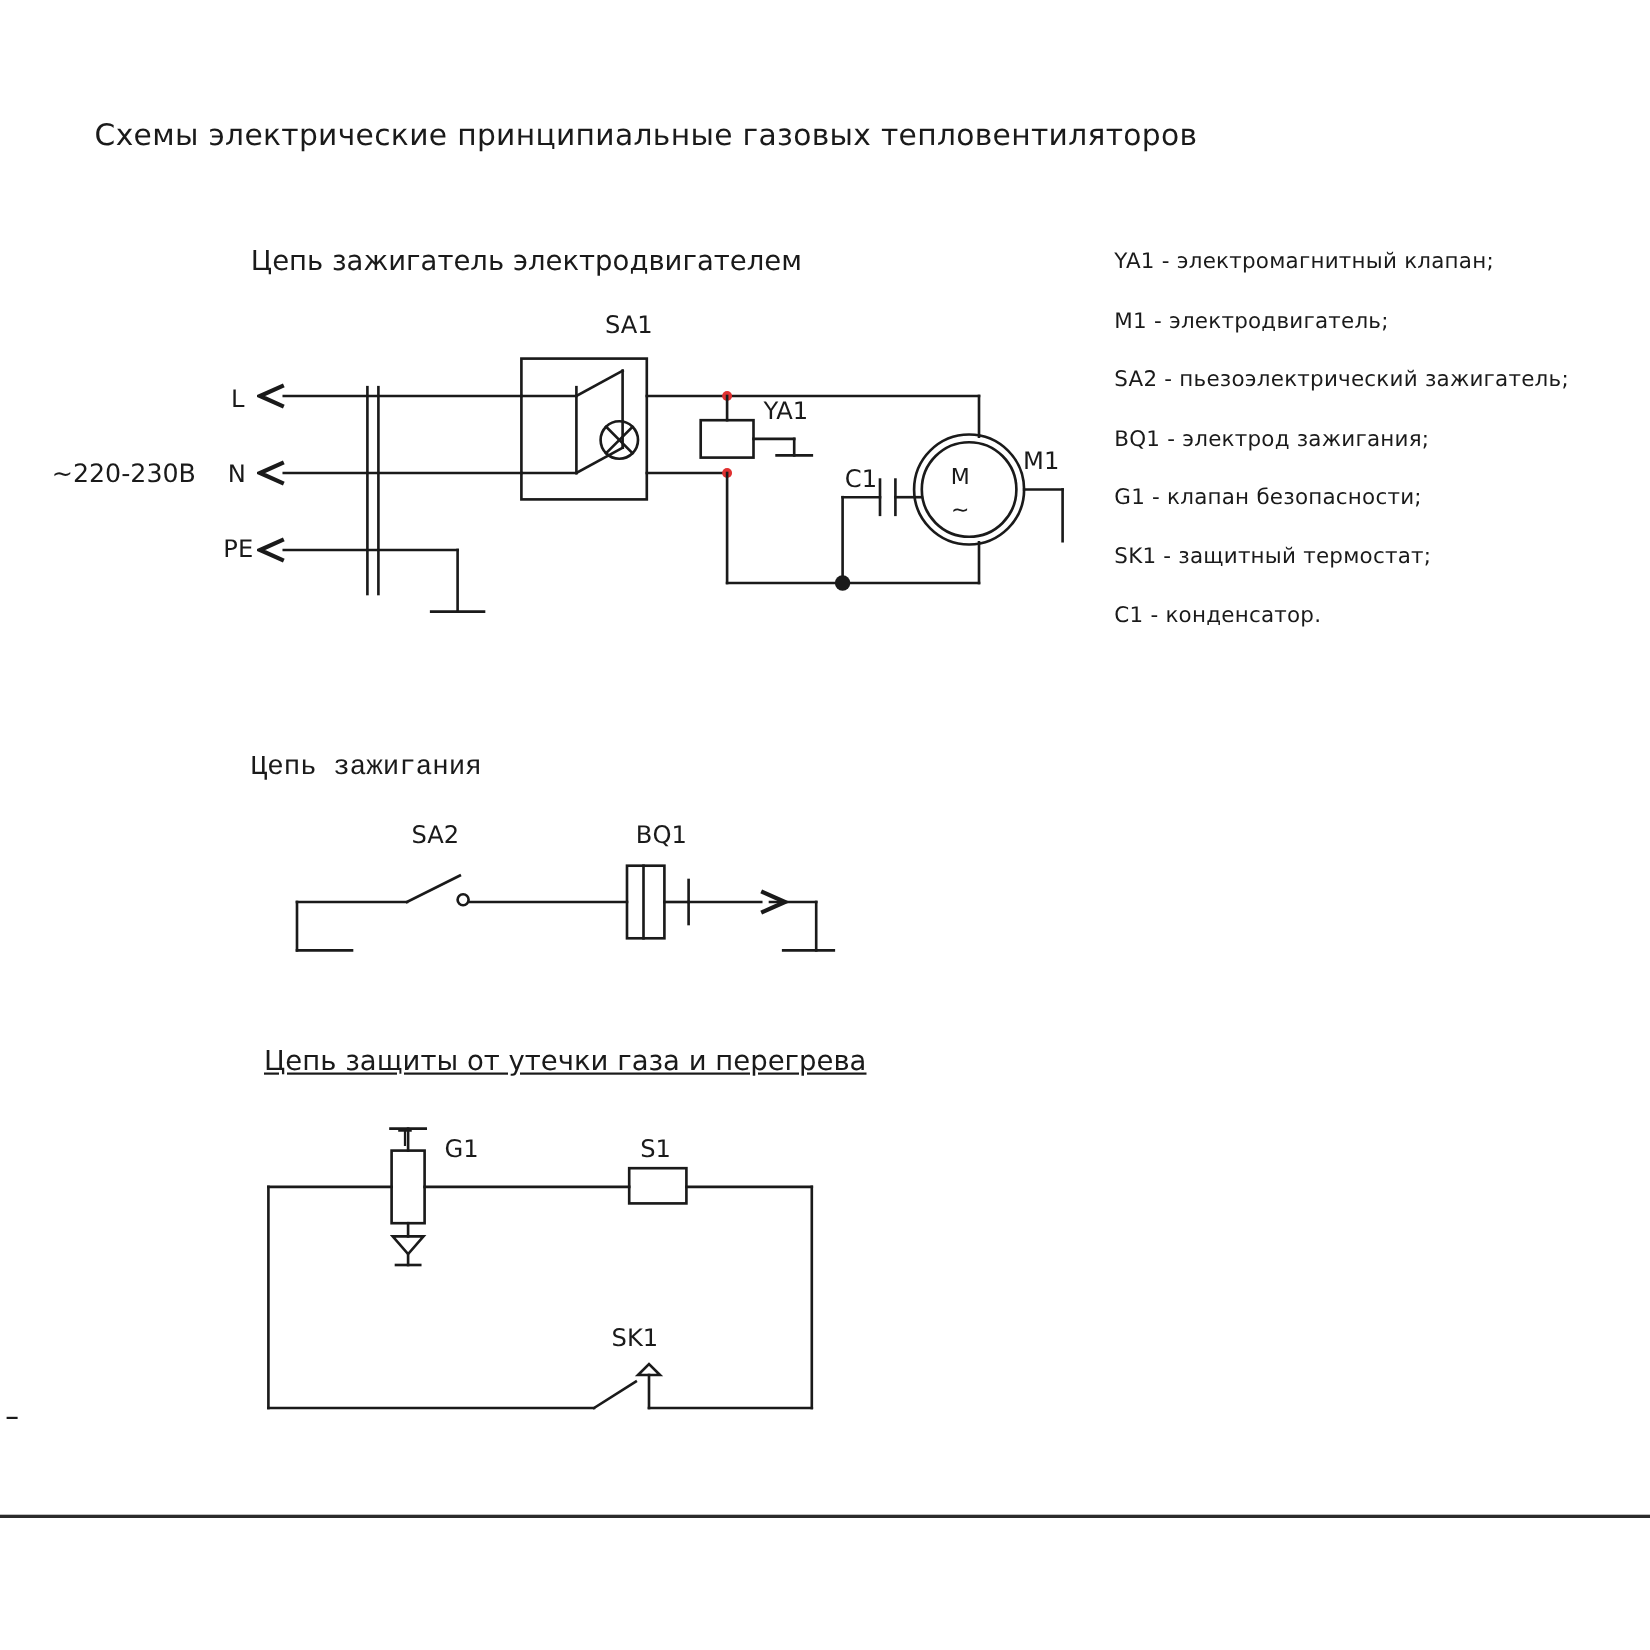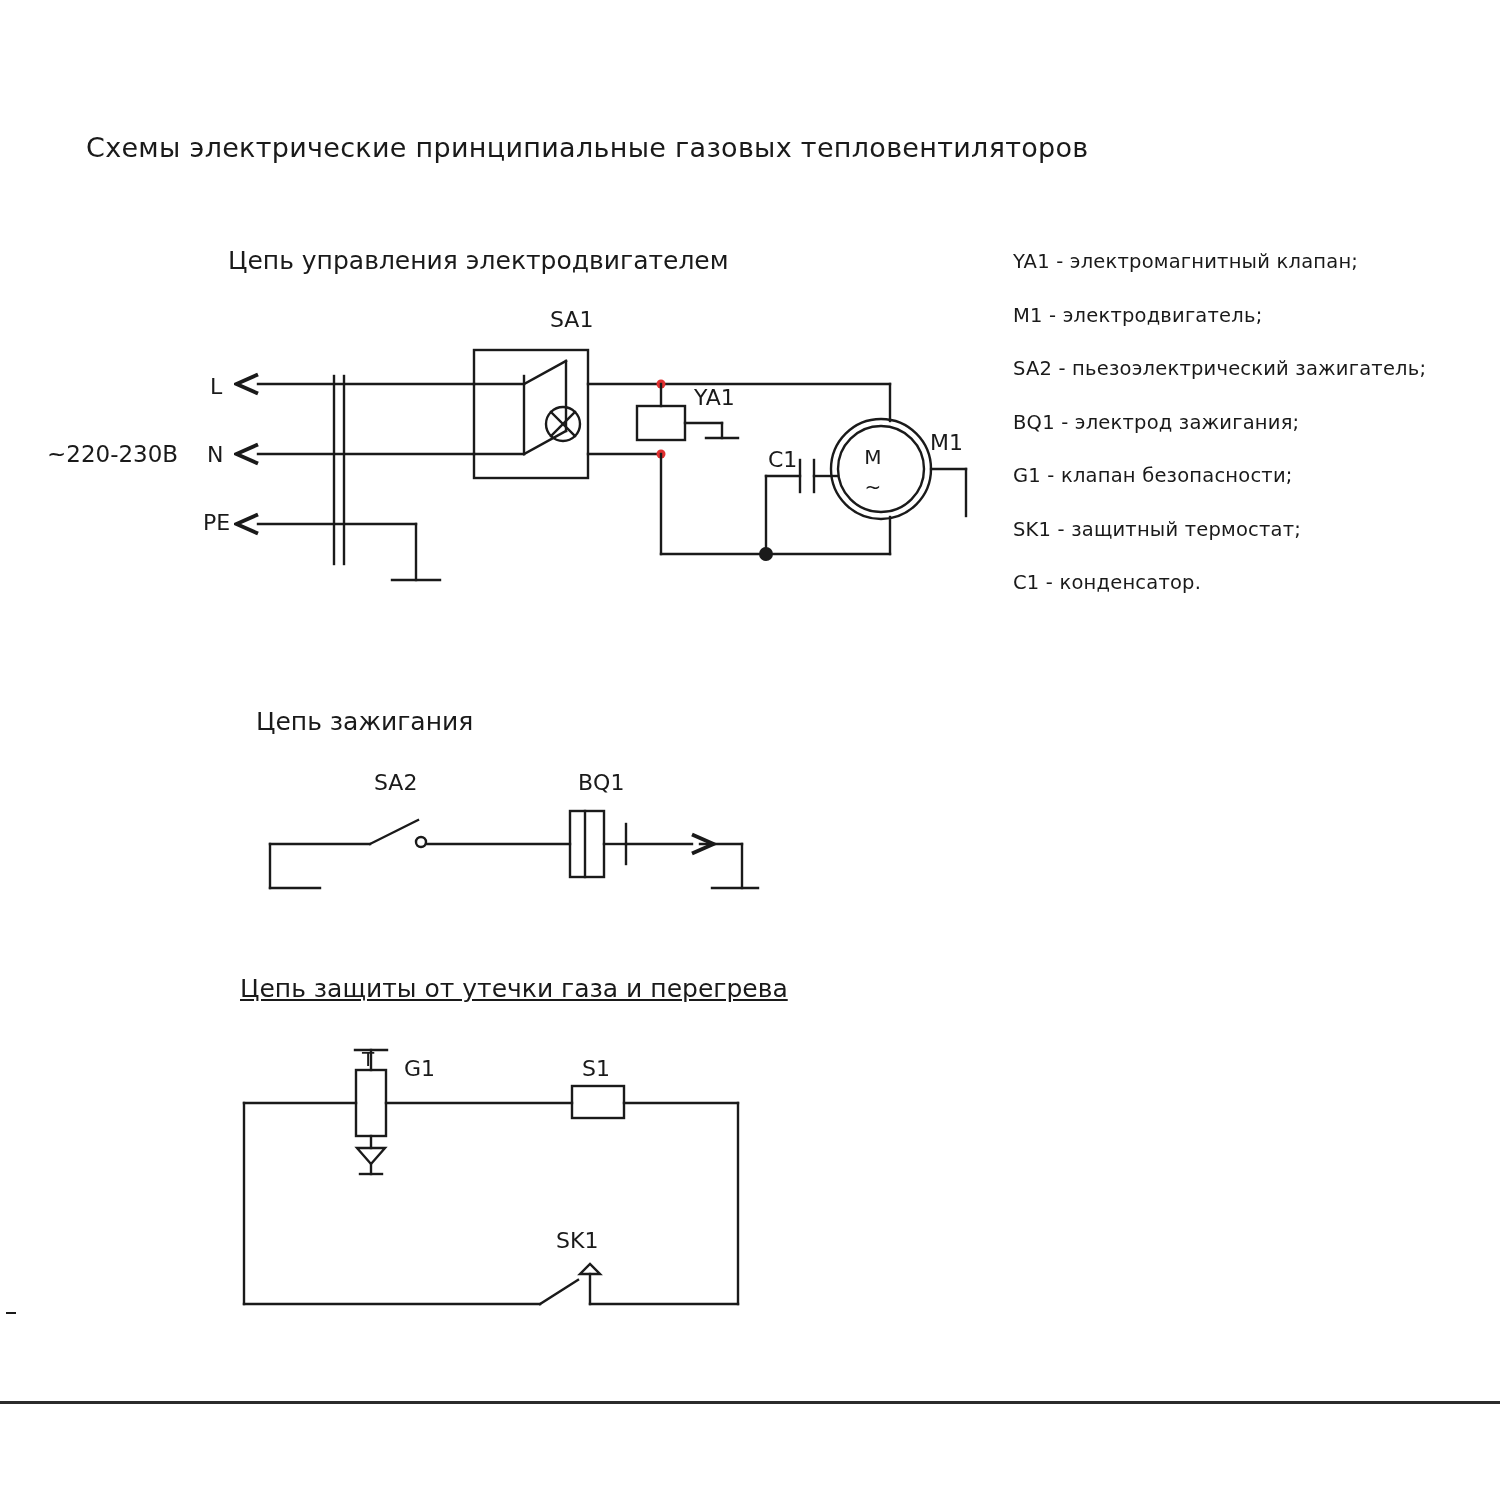--- a/index.html
+++ b/index.html
@@ -10,39 +10,38 @@
   body {
     width: 1500px;
     height: 1500px;
     font-family: "DejaVu Sans", sans-serif;
     position: relative;
     overflow: hidden;
   }
   .page {
     position: absolute;
     inset: 0;
-    margin-top: 24px;
   }
   .main-title {
     position: absolute;
     left: 86px;
     top: 108px;
     font-size: 27px;
     color: #1a1a1a;
     letter-spacing: 0.3px;
     white-space: nowrap;
   }
   .section-title {
     position: absolute;
     font-size: 25px;
     color: #1a1a1a;
     white-space: nowrap;
   }
   #title-motor { left: 228px; top: 222px; }
-  #title-ignition { left: 256px; top: 683px; }
+  #title-ignition { left: 228px; top: 683px; font-family: Liberation Mono, monospace; }
   #title-protection { left: 240px; top: 950px; text-decoration: underline; }
 
   .legend {
     position: absolute;
     left: 1013px;
     top: 226px;
     width: 470px;
   }
   .legend-item {
     font-size: 19.5px;
@@ -102,21 +101,21 @@
     fill: #1a1a1a;
   }
 </style>
 </head>
 <body>
 
 <div class="page">
 
   <div class="main-title">Схемы электрические принципиальные газовых тепловентиляторов</div>
 
-  <div class="section-title" id="title-motor">Цепь управления электродвигателем</div>
+  <div class="section-title" id="title-motor">Цепь зажигатель электродвигателем</div>
   <div class="section-title" id="title-ignition">Цепь зажигания</div>
   <div class="section-title" id="title-protection">Цепь защиты от утечки газа и перегрева</div>
 
   <div class="legend">
     <div class="legend-item">YA1 - электромагнитный клапан;</div>
     <div class="legend-item">M1 - электродвигатель;</div>
     <div class="legend-item">SA2 - пьезоэлектрический зажигатель;</div>
     <div class="legend-item">BQ1 - электрод зажигания;</div>
     <div class="legend-item">G1 - клапан безопасности;</div>
     <div class="legend-item">SK1 - защитный термостат;</div>

